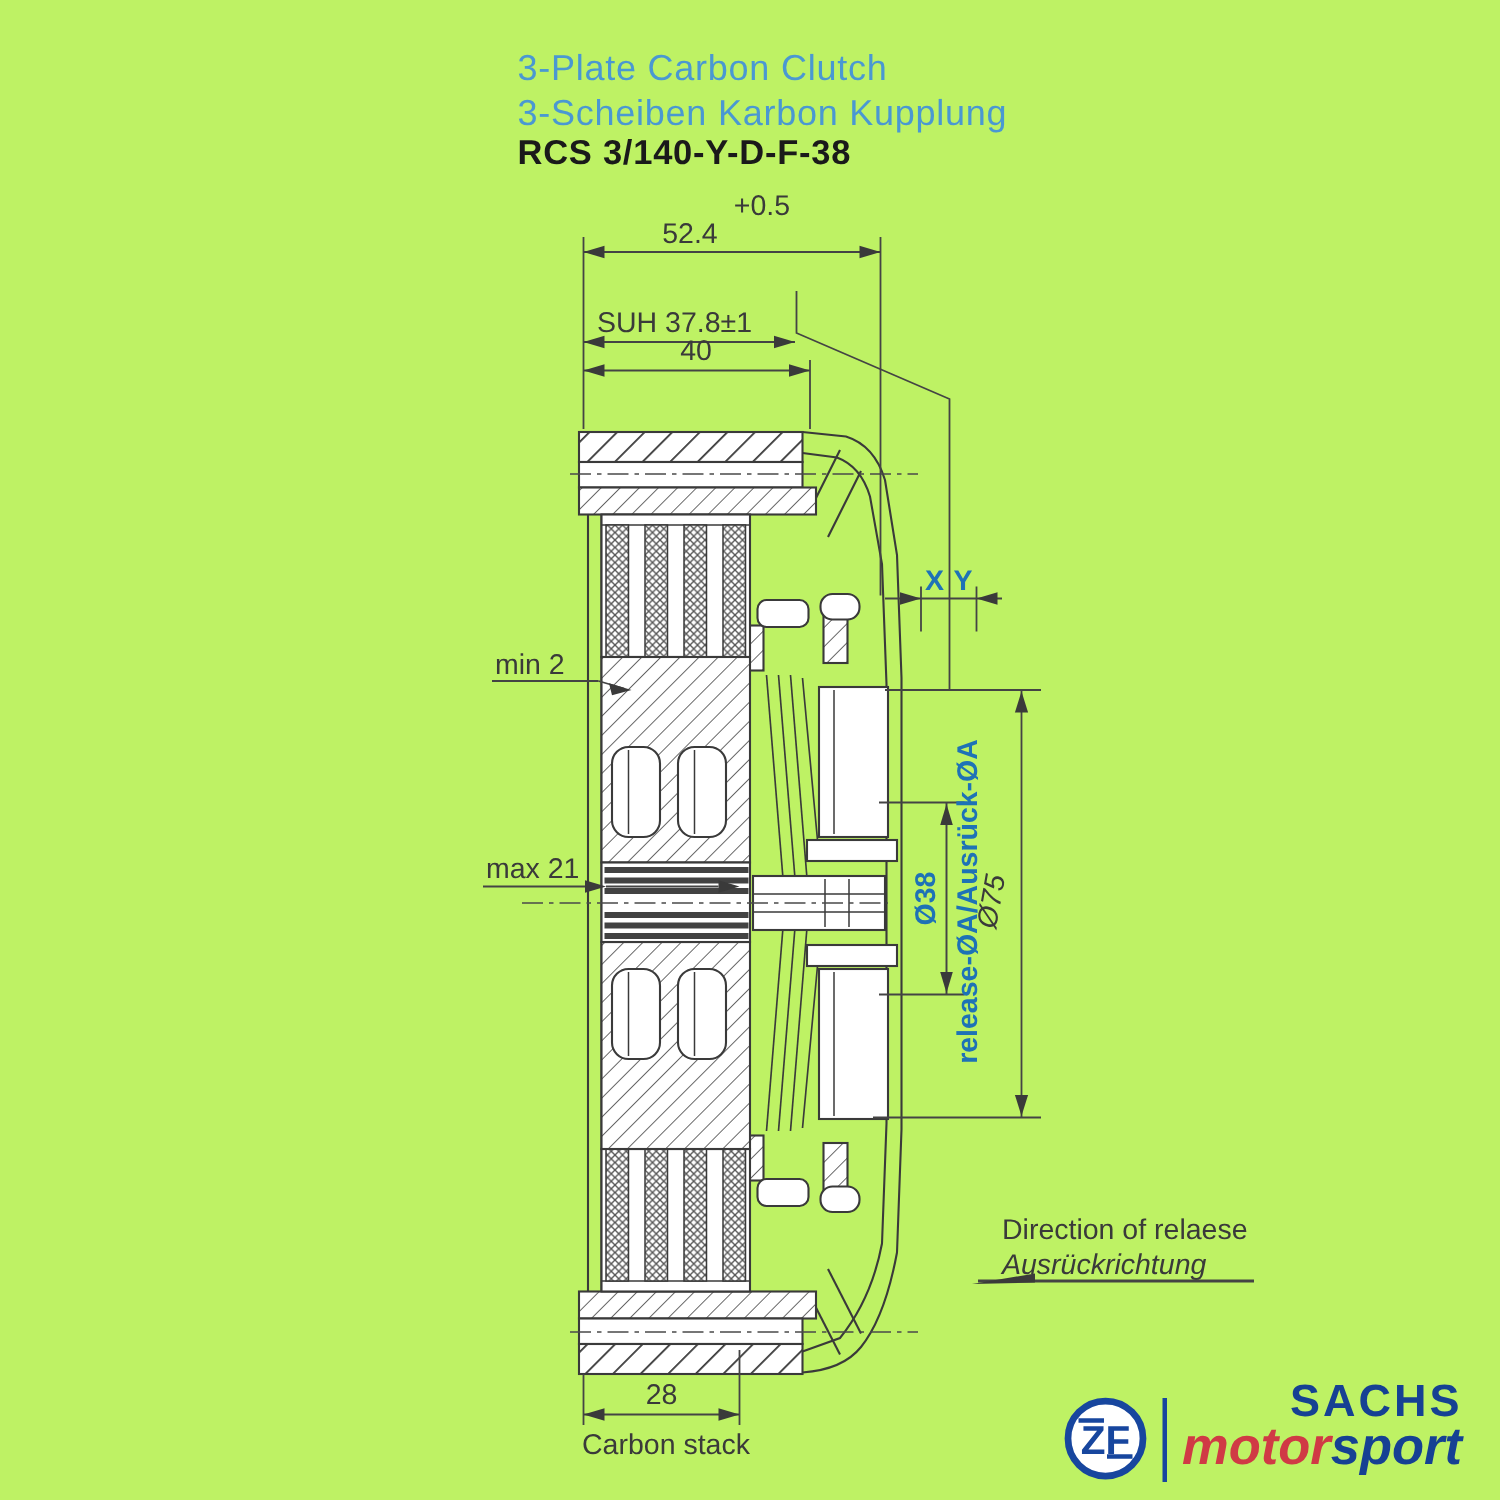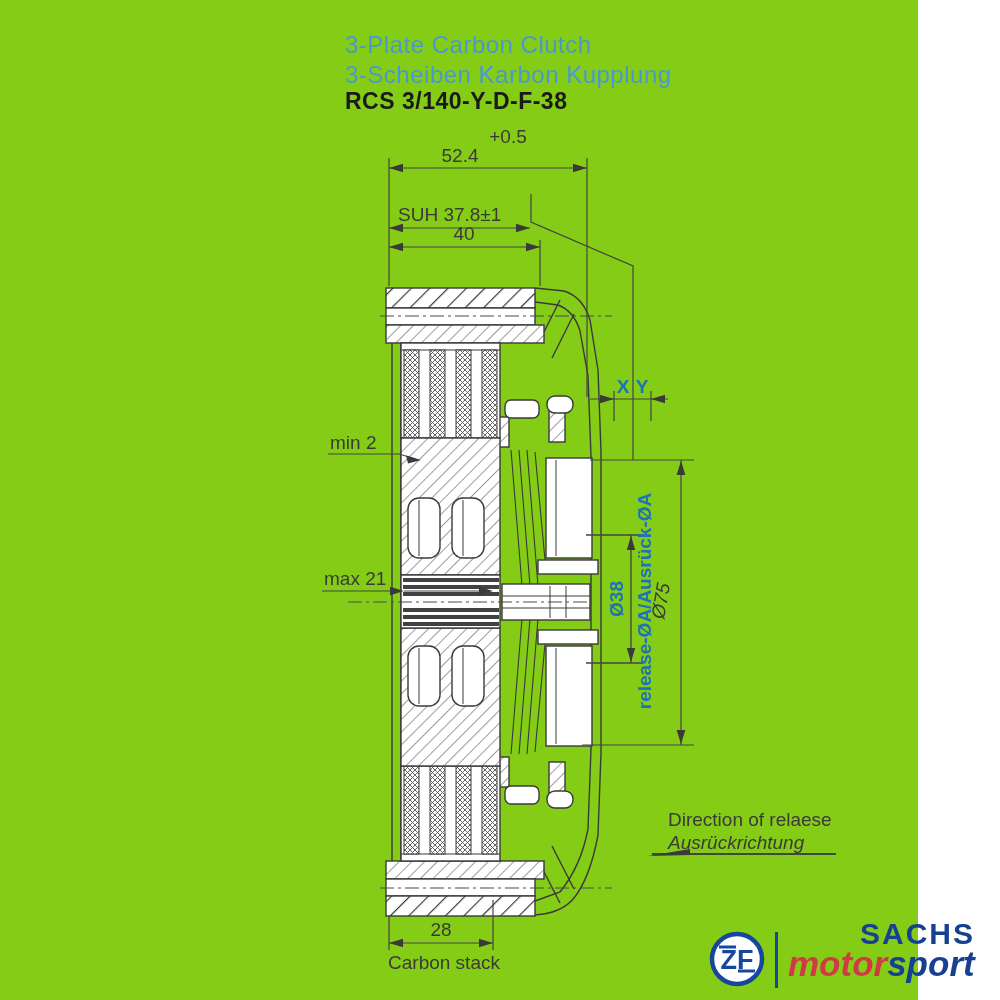--- a/index.html
+++ b/index.html
@@ -1,17 +1,17 @@
 <!DOCTYPE html>
 <html><head>
 <meta charset="utf-8">
 <style>
   html,body{margin:0;padding:0;background:#ffffff;width:1000px;height:1000px;overflow:hidden;}
   body{font-family:"Liberation Sans", sans-serif;}
-  #stage{position:relative;width:918px;height:1000px;background:#84cc16;}
+  #stage{position:relative;width:1000px;height:1000px;background:#bef264;}
   svg text{font-family:"Liberation Sans", sans-serif;}
   .dim-text{fill:#3a3a3a;font-size:19px;}
   .dim-text-blue{fill:#1e72b6;font-weight:bold;}
   .title-blue{fill:#4a98d2;font-size:24px;letter-spacing:0.5px;}
   .title-black{fill:#1a1a1a;font-size:23px;font-weight:bold;letter-spacing:0.5px;}
 </style>
 </head>
 <body>
 
 <div id="stage">

